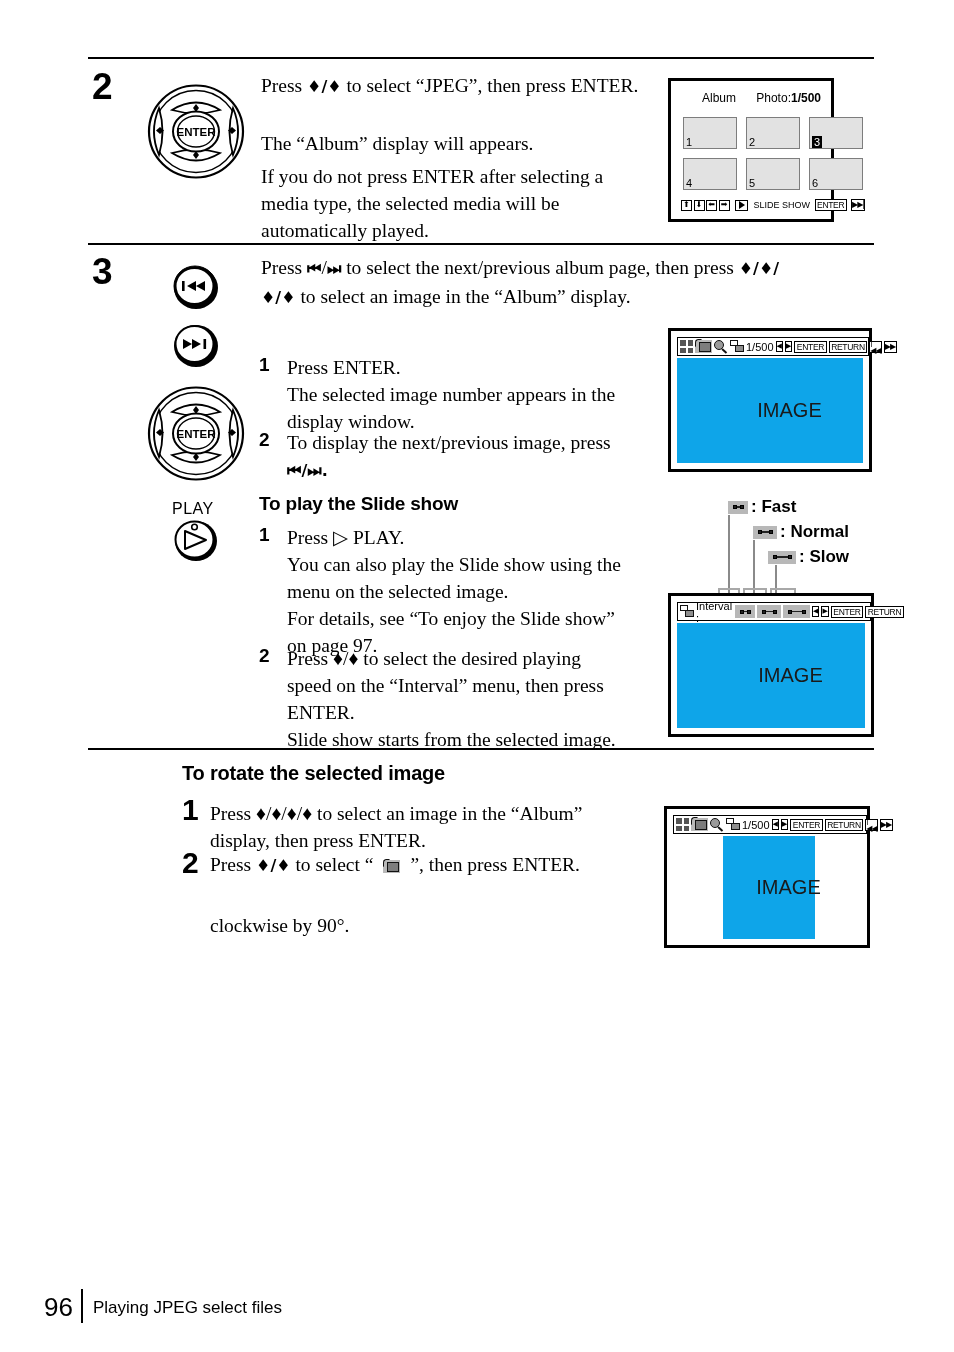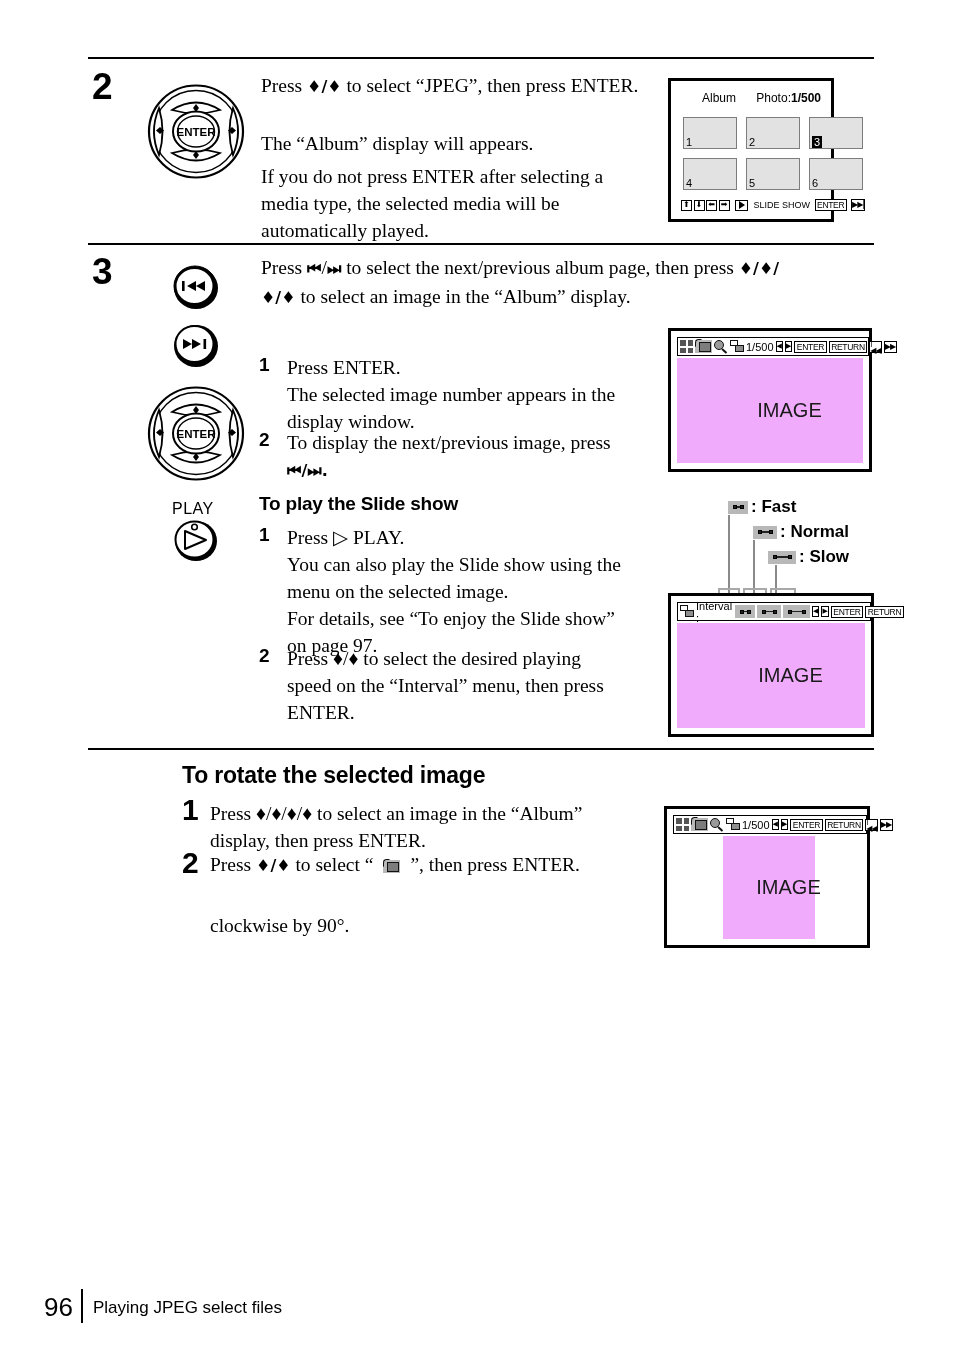--- a/index.html
+++ b/index.html
@@ -39,21 +39,21 @@
     position:absolute;
     font-family:"Liberation Sans", sans-serif;
     font-weight:bold;
     font-size:19px;
     letter-spacing:-0.2px;
   }
   .sec-head {
     position:absolute;
     font-family:"Liberation Sans", sans-serif;
     font-weight:bold;
-    font-size:23px;
+    font-size:20px;
     letter-spacing:-0.2px;
   }
   .sub-num {
     position:absolute;
     font-family:"Liberation Sans", sans-serif;
     font-weight:bold;
     font-size:19px;
   }
   .big-num {
     position:absolute;
@@ -204,21 +204,21 @@
 
   
   .thumb { position:absolute; background:#e2e2e2; border:1px solid #7d7d7d; }
   .thumb-lbl {
     position:absolute; left:2px; bottom:0px;
     font-family:"Liberation Sans", sans-serif; font-size:11px; line-height:12px;
   }
   .thumb-lbl.sel { background:#000; color:#fff; padding:0 2px; }
 
   .img-area {
-    position:absolute; background:#f0abfc;
+    position:absolute; background:#0ea5e9;
     display:flex; align-items:center; justify-content:center;
     font-family:"Liberation Sans", sans-serif;
     font-size:20px; color:#1a1a1a;padding-left:39px;
   }
 
   
   .footer-num {
     position:absolute;
     font-family:"Liberation Sans", sans-serif;
     font-size:26px; font-weight:normal;
@@ -426,20 +426,21 @@
     <span>menu on the selected image.</span><br>
     <span>For details, see “To enjoy the Slide show”</span><br>
     <span>on page 97.</span>
   </div>
 
   <div class="sub-num" style="left:259px; top:645px;">2</div>
   <div class="body-text" style="left:287px; top:645px; width:368px;">
     <span>Press ♦/♦ to select the desired playing</span><br>
     <span>speed on the “Interval” menu, then press</span><br>
     <span>ENTER.</span><br>
+    <span>Slide show starts from the selected image.</span>
   </div>
 
   <div class="callout" style="left:728px; top:497px;">
     <span class="spd" style="width:20px;">
       <span class="d"></span>
         <span class="bar" style="width:3px;"></span>
         <span class="d"></span>
     </span>
     <span>: Fast</span>
   </div>

